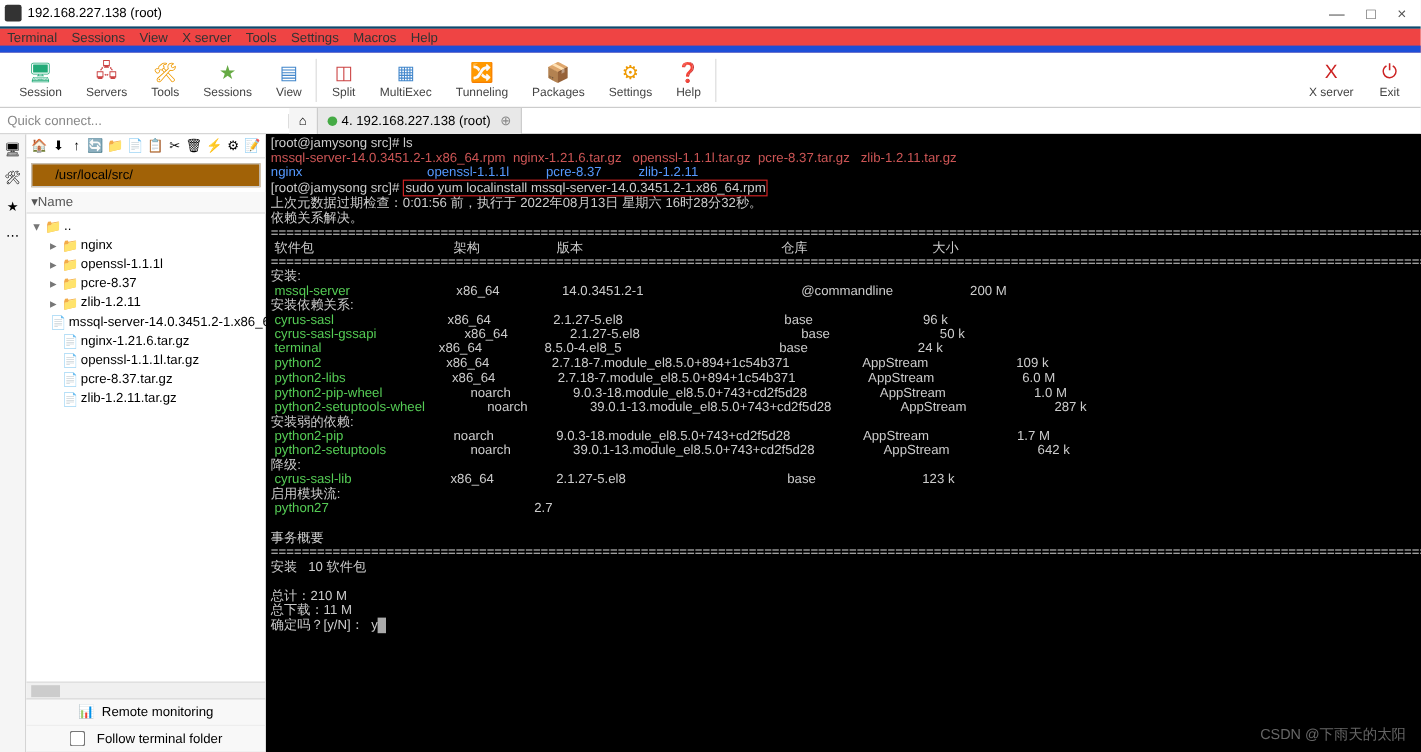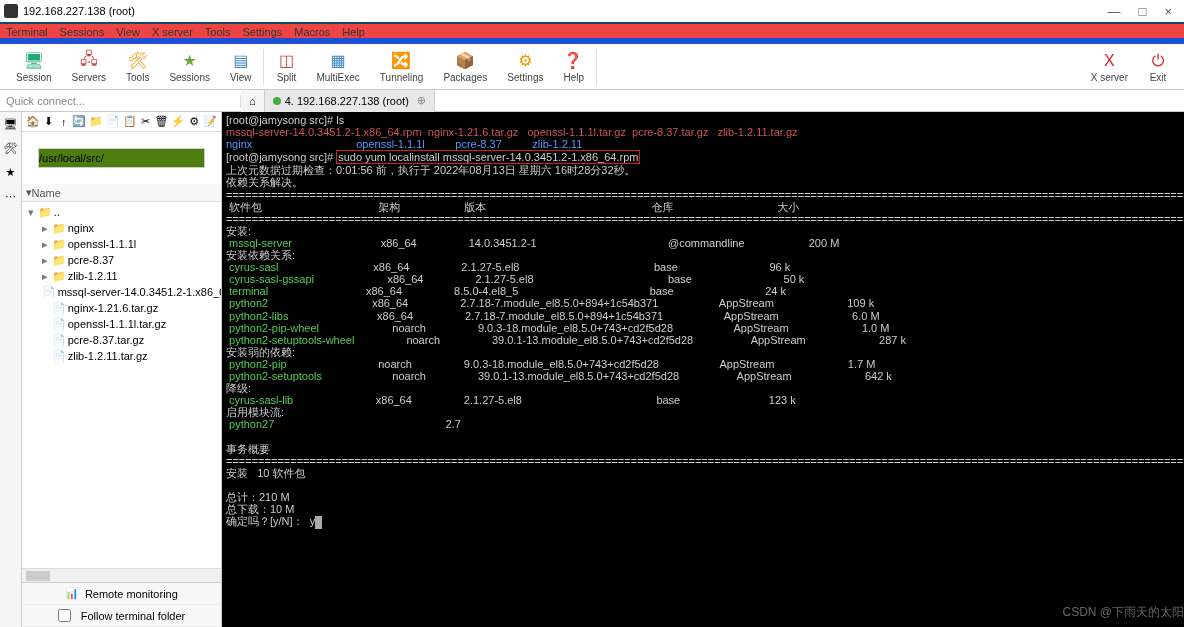--- a/index.html
+++ b/index.html
@@ -20,42 +20,42 @@
 .quickconnect{width:241px;padding:0 6px;color:#888;border-right:1px solid #ddd}
 .tabrow{display:flex;height:22px}
 .tab{display:flex;align-items:center;padding:0 8px;gap:4px;border-right:1px solid #ccc;background:#f5f5f5}
 .tab.active{background:#e8e8e8}
 .tab .dot{width:8px;height:8px;border-radius:50%;background:#4a4}
 .tab .close{color:#888;margin-left:4px;cursor:pointer}
 .main{display:flex;height:calc(627px - 24px - 20px - 46px - 22px)}
 .leftpanel{width:200px;background:#fff;display:flex;flex-direction:column;border-right:1px solid #ccc}
 .lefticons{height:20px;display:flex;align-items:center;gap:3px;padding:0 4px;border-bottom:1px solid #ddd}
 .lefticons span{width:14px;height:14px;display:flex;align-items:center;justify-content:center;font-size:11px;cursor:pointer}
-.pathbar{height:20px;border:1px solid #ccc;margin:16px;padding:0 0;display:flex;align-items:center;background:#4d7c0f}
+.pathbar{height:20px;border:1px solid #ccc;margin:4px;padding:0 19px;display:flex;align-items:center;background:#a16207}
 .treeheader{height:18px;display:flex;align-items:center;padding:0 4px;background:#f8f8f8;border-bottom:1px solid #ddd;color:#555}
 .tree{flex:1;overflow:auto;padding:2px}
 .treenode{display:flex;align-items:center;height:16px;padding-left:4px;cursor:pointer;white-space:nowrap}
 .treenode .exp{width:10px;color:#777}
 .treenode .fo{color:#e8a33d;margin-right:2px}
 .treenode .fi{color:#888;margin-right:2px}
 .treenode.lvl1{padding-left:18px}
 .leftbottom{border-top:1px solid #ccc}
 .bottombtn{height:22px;display:flex;align-items:center;justify-content:center;gap:6px;cursor:pointer;border-bottom:1px solid #eee;background:#f8f8f8}
 .bottombtn input{margin-right:4px}
 .scrollbar{height:14px;background:#f0f0f0;border-top:1px solid #ddd;display:flex;align-items:center}
 .scrollbar .thumb{width:24px;height:10px;background:#ccc;margin-left:4px}
 .sidetab{width:22px;background:#f5f5f5;border-right:1px solid #ccc;display:flex;flex-direction:column;align-items:center;padding-top:4px;gap:8px}
 .sidetab span{width:16px;height:16px;display:flex;align-items:center;justify-content:center;cursor:pointer}
 .terminal{flex:1;background:#000;color:#bbb;font-family:Consolas,monospace;font-size:12px;padding:2px 4px;overflow:auto;line-height:1.1;position:relative}
 .terminal .ln{white-space:pre}
 .c-w{color:#ccc}.c-b{color:#5599ff}.c-g{color:#55cc55}.c-r{color:#cc5555}
 .redbox{border:1px solid #c22;display:inline-block;padding:0 1px}
 .hdrline{color:#ccc}
 .cursor{background:#aaa;color:#000;display:inline-block;width:7px;height:13px;vertical-align:middle}
-.watermark{position:absolute;right:0;bottom:8px;color:#666;font-size:12px;font-family:Arial}
+.watermark{position:absolute;right:12px;bottom:8px;color:#666;font-size:12px;font-family:Arial}
 </style>
 </head>
 <body>
 
 <div class="titlebar">
   <span class="icon"></span>
   <span>192.168.227.138 (root)</span>
   <div class="wincontrols">
     <span>—</span>
     <span>□</span>
@@ -265,17 +265,17 @@
       <div class="ln"><span class="c-w">降级:</span></div>
       <div class="ln"> <span class="c-g">cyrus-sasl-lib                           </span><span class="c-w">x86_64                 2.1.27-5.el8                                            base                             123 k</span></div>
       <div class="ln"><span class="c-w">启用模块流:</span></div>
       <div class="ln"> <span class="c-g">python27                                                        </span><span class="c-w">2.7</span></div>
       <div class="ln"> </div>
       <div class="ln"><span class="c-w">事务概要</span></div>
       <div class="ln"><span class="hdrline">================================================================================================================================================================</span></div>
       <div class="ln"><span class="c-w">安装   10 软件包</span></div>
       <div class="ln"> </div>
       <div class="ln"><span class="c-w">总计：210 M</span></div>
-      <div class="ln"><span class="c-w">总下载：10 M</span></div>
+      <div class="ln"><span class="c-w">总下载：11 M</span></div>
       <div class="ln"><span class="c-w">确定吗？[y/N]：  y</span><span class="cursor"></span></div>
       <div class="watermark">CSDN @下雨天的太阳</div>
   </div>
 </div>
 
 </body></html>

